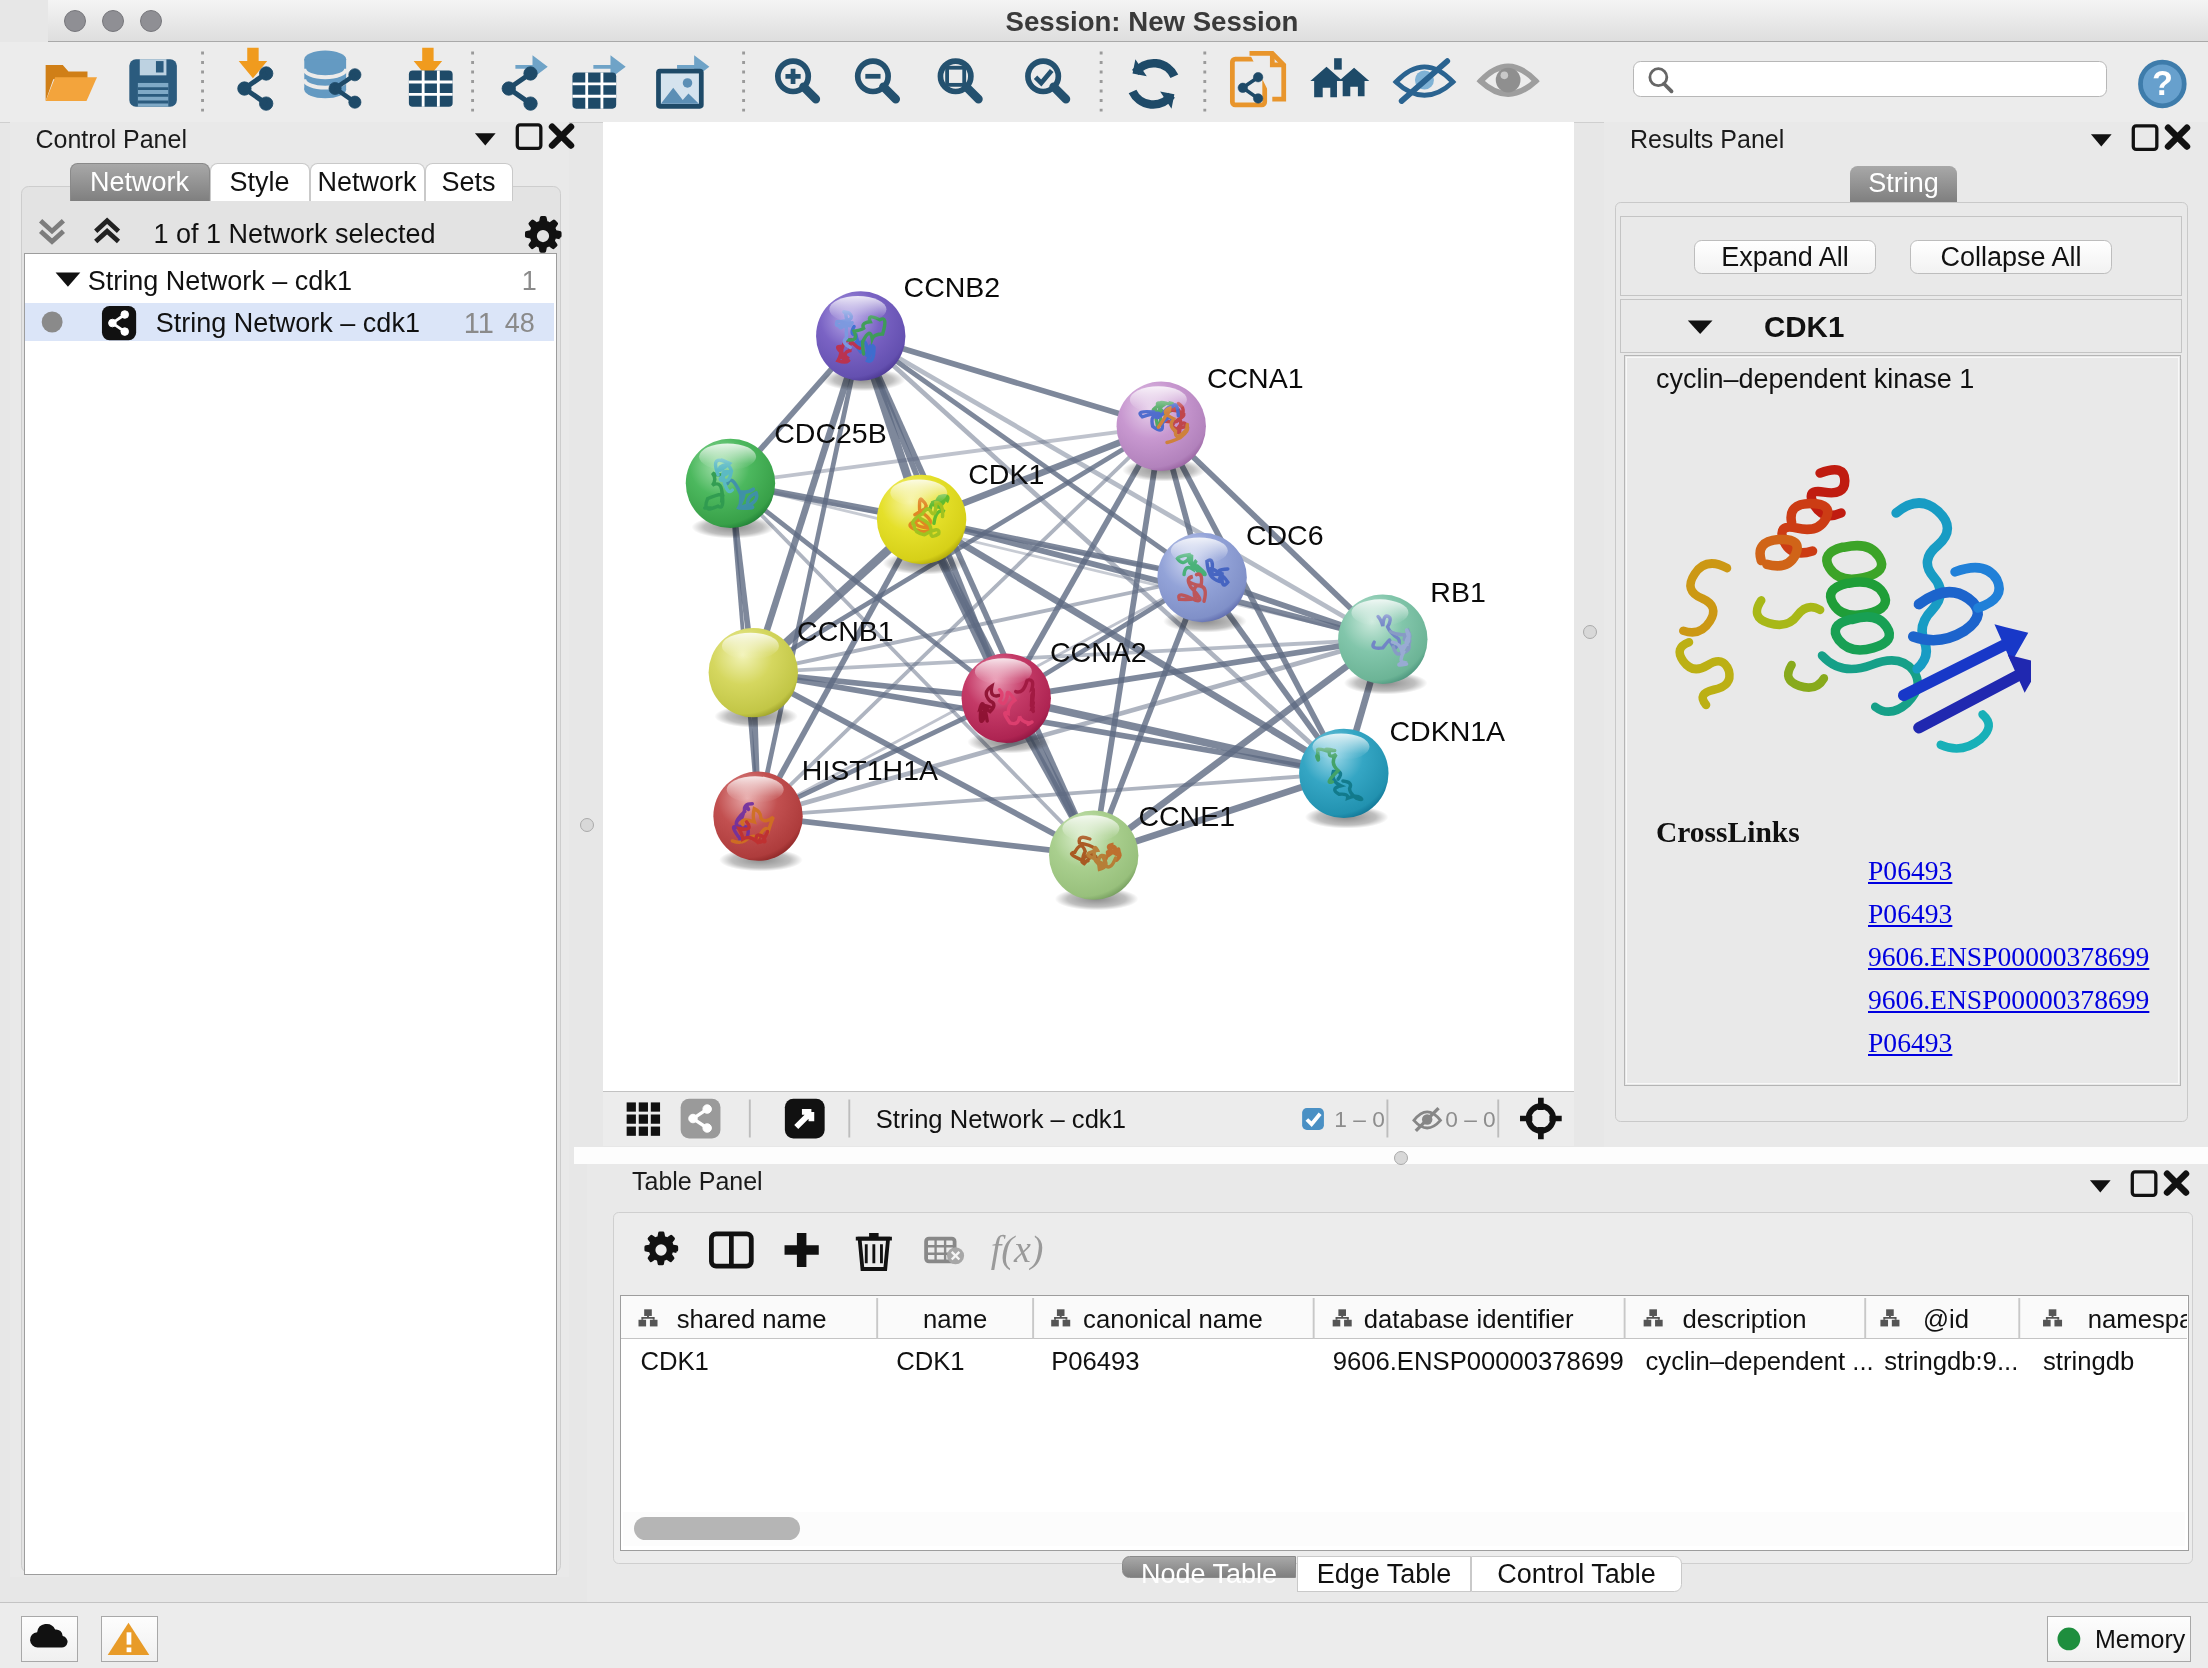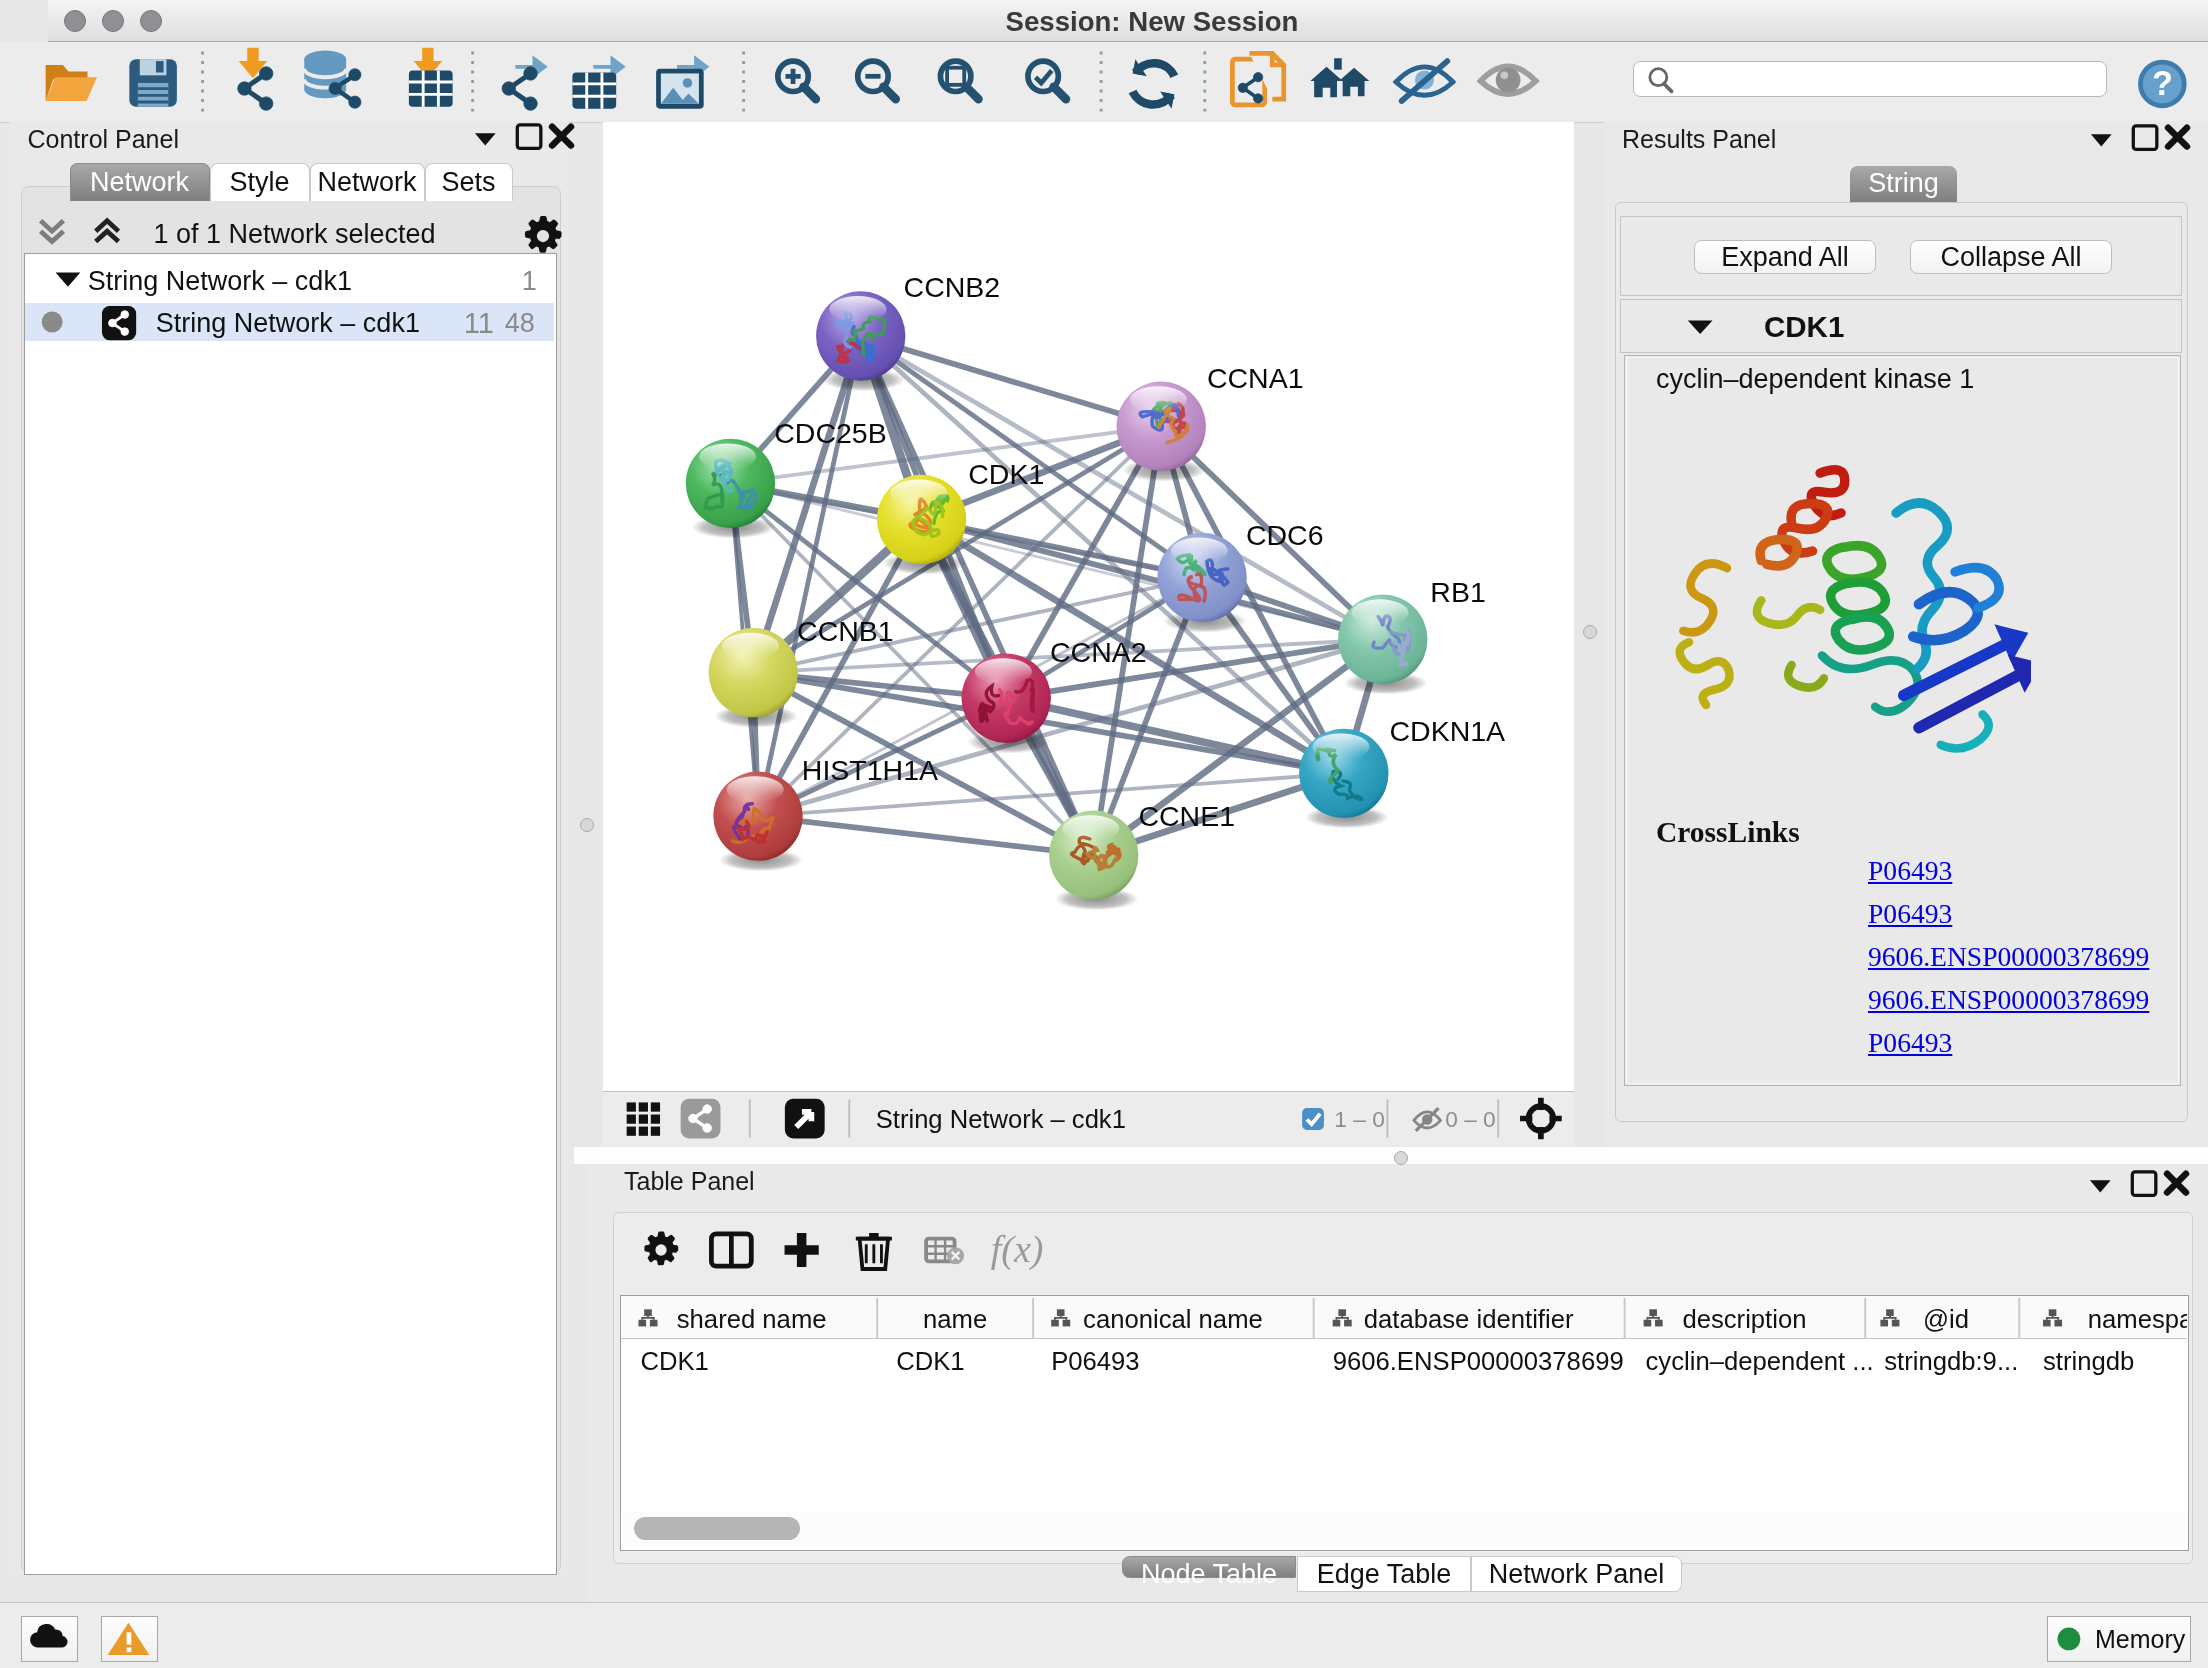--- a/index.html
+++ b/index.html
@@ -6,21 +6,21 @@
   body{width:2208px;height:1668px;background:#e7e7e7;font-family:"Liberation Sans",sans-serif;position:relative;overflow:hidden;}
   .abs{position:absolute;}
   
   #titlebar{left:0;top:0;width:2208px;height:41px;background:linear-gradient(#f4f4f4,#dedede);border-bottom:1px solid #a9a9a9;margin-left:48px;}
   .light{position:absolute;top:9.5px;width:22px;height:22px;border-radius:50%;background:#8f8f94;border:1px solid #77777c;box-sizing:border-box;}
   #title{position:absolute;top:5.7px;left:0;width:2208px;text-align:center;font-size:27.6px;color:#3a3a3a;font-weight:bold;}
   
   #toolbar{left:0;top:42px;width:2208px;height:80px;background:#ececec;border-bottom:1px solid #cfcfcf;}
   #searchbox{position:absolute;left:1633px;top:19px;width:474px;height:36px;background:#fff;border:1.9px solid #b7b7b7;border-radius:7.6px;box-sizing:border-box;}
   
-  .ptitle{font-size:25px;color:#1a1a1a;}
+  .ptitle{font-size:25px;color:#1a1a1a;margin-left:8px;}
   
   #cpanel{left:9.5px;top:122px;width:559px;height:1455px;background:#e9e9e9;}
   #cp-sub{position:absolute;left:11.4px;top:64px;width:538px;height:1385px;background:#e3e3e3;border:1px solid #cdcdcd;border-radius:7.6px;}
   .tab{position:absolute;top:41px;height:38px;box-sizing:border-box;border:1px solid #c9c9c9;border-bottom:none;border-radius:7.6px 7.6px 0 0;background:#fff;color:#111;font-size:27px;text-align:center;line-height:36px;}
   .tabsel{background:linear-gradient(#a8a8a8,#7f7f7f);color:#fff;border-color:#8a8a8a;}
   #cp-white{position:absolute;left:14.3px;top:131px;width:533px;height:1322px;background:#fff;border:1.9px solid #9d9d9d;box-sizing:border-box;}
   
   #netview{left:603px;top:122px;width:971px;height:1024px;background:#fff;}
   #netbar{position:absolute;left:0;top:969px;width:971px;height:55px;background:#ececec;border-top:1px solid #c2c2c2;box-sizing:border-box;}
   
@@ -683,21 +683,21 @@
           <text x="1495" y="78">stringdb</text>
         </g>
       </svg>
       <div style="position:absolute;left:1.9px;top:216px;width:1562px;height:34px;background:#fcfcfc;">
         <div style="position:absolute;left:11.4px;top:4.8px;width:166px;height:23px;background:#b5b5b5;border-radius:11.4px;"></div>
       </div>
     </div>
   </div>
   <div style="position:absolute;left:535px;top:392px;width:174px;height:22px;background:linear-gradient(#a8a8a8,#7f7f7f);border:1px solid #8a8a8a;border-radius:7.6px 0 0 7.6px;box-sizing:border-box;color:#fff;font-size:27px;text-align:center;line-height:34px;">Node Table</div>
   <div style="position:absolute;left:710px;top:392px;width:174px;height:36px;background:#fff;border:1px solid #c9c9c9;box-sizing:border-box;color:#111;font-size:27px;text-align:center;line-height:34px;">Edge Table</div>
-  <div style="position:absolute;left:884px;top:392px;width:211px;height:36px;background:#fff;border:1px solid #c9c9c9;border-radius:0 7.6px 7.6px 0;box-sizing:border-box;color:#111;font-size:27px;text-align:center;line-height:34px;">Network Panel</div>
+  <div style="position:absolute;left:884px;top:392px;width:211px;height:36px;background:#fff;border:1px solid #c9c9c9;border-radius:0 7.6px 7.6px 0;box-sizing:border-box;color:#111;font-size:27px;text-align:center;line-height:34px;">Control Table</div>
 </div>
 
 <div class="abs" id="statusbar">
   <div class="sbtn" style="left:21px;width:57px;">
     <svg width="53" height="42" viewBox="0 0 56 44">
         <path d="M17 32 a8 8 0 0 1 -1 -16 a10 10 0 0 1 19 -3 a7 7 0 0 1 8 7 a6 6 0 0 1 -2 12 z" fill="#111"></path>
       </svg>
   </div>
   <div class="sbtn" style="left:101px;width:57px;">
     <svg width="53" height="42" viewBox="0 0 56 44">

